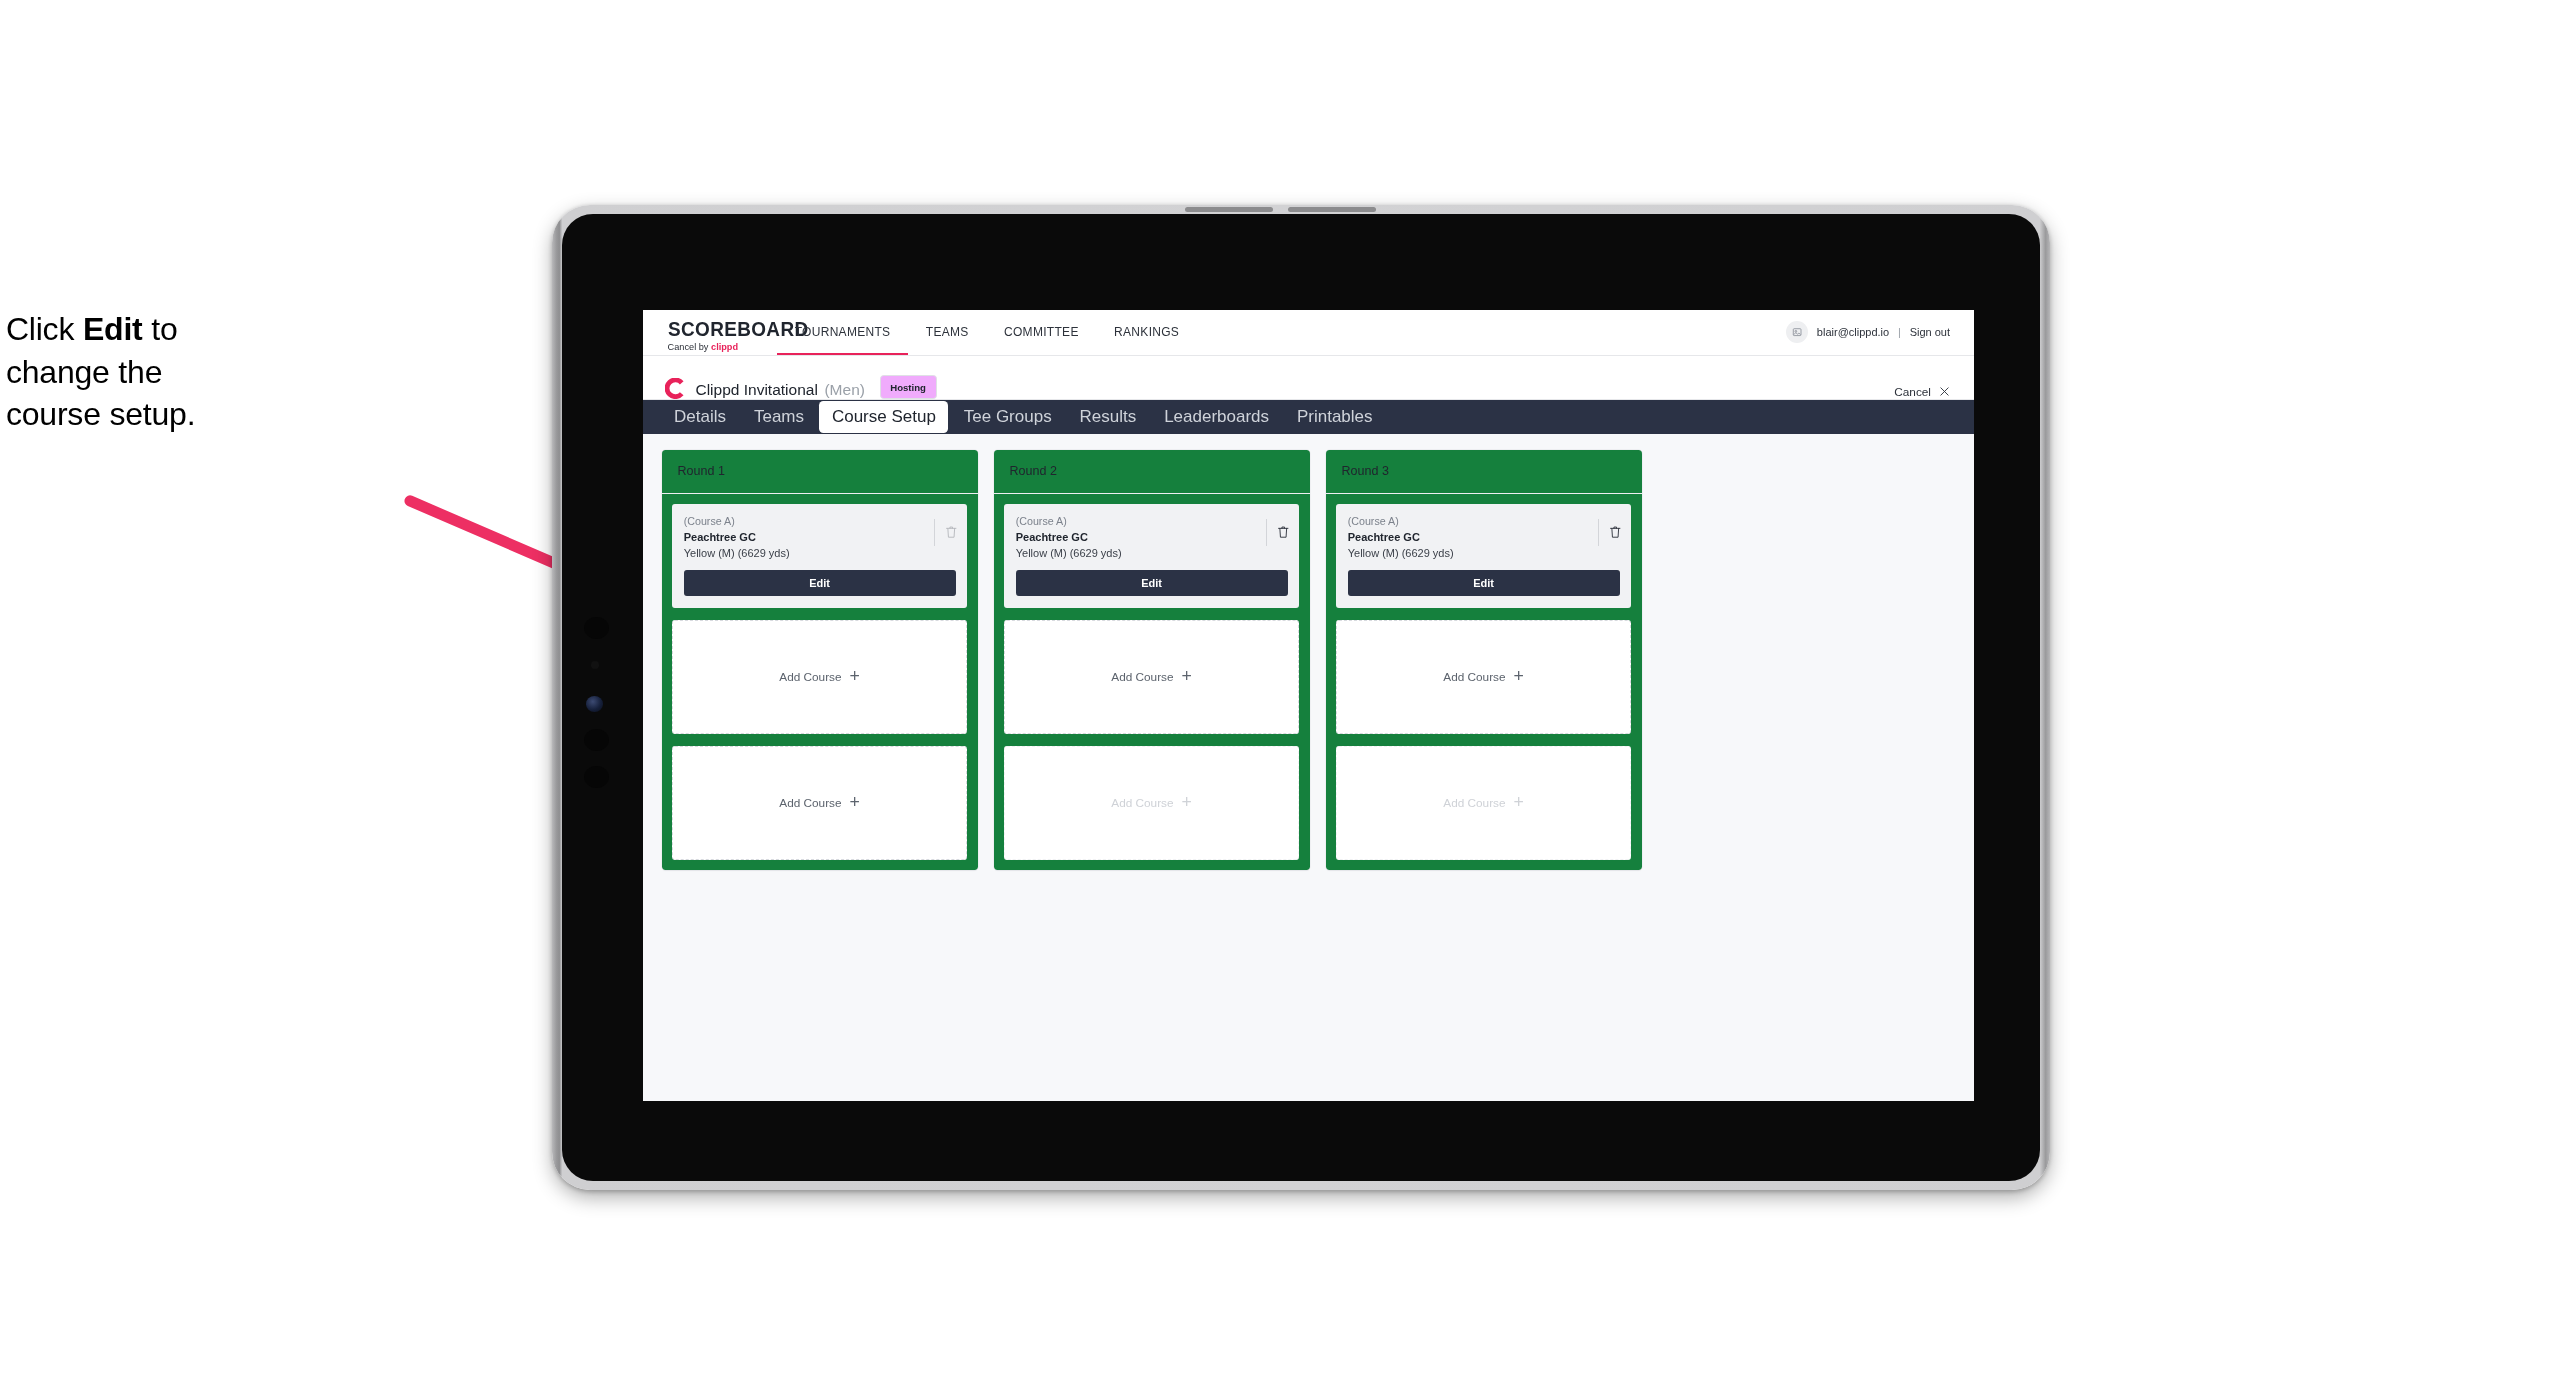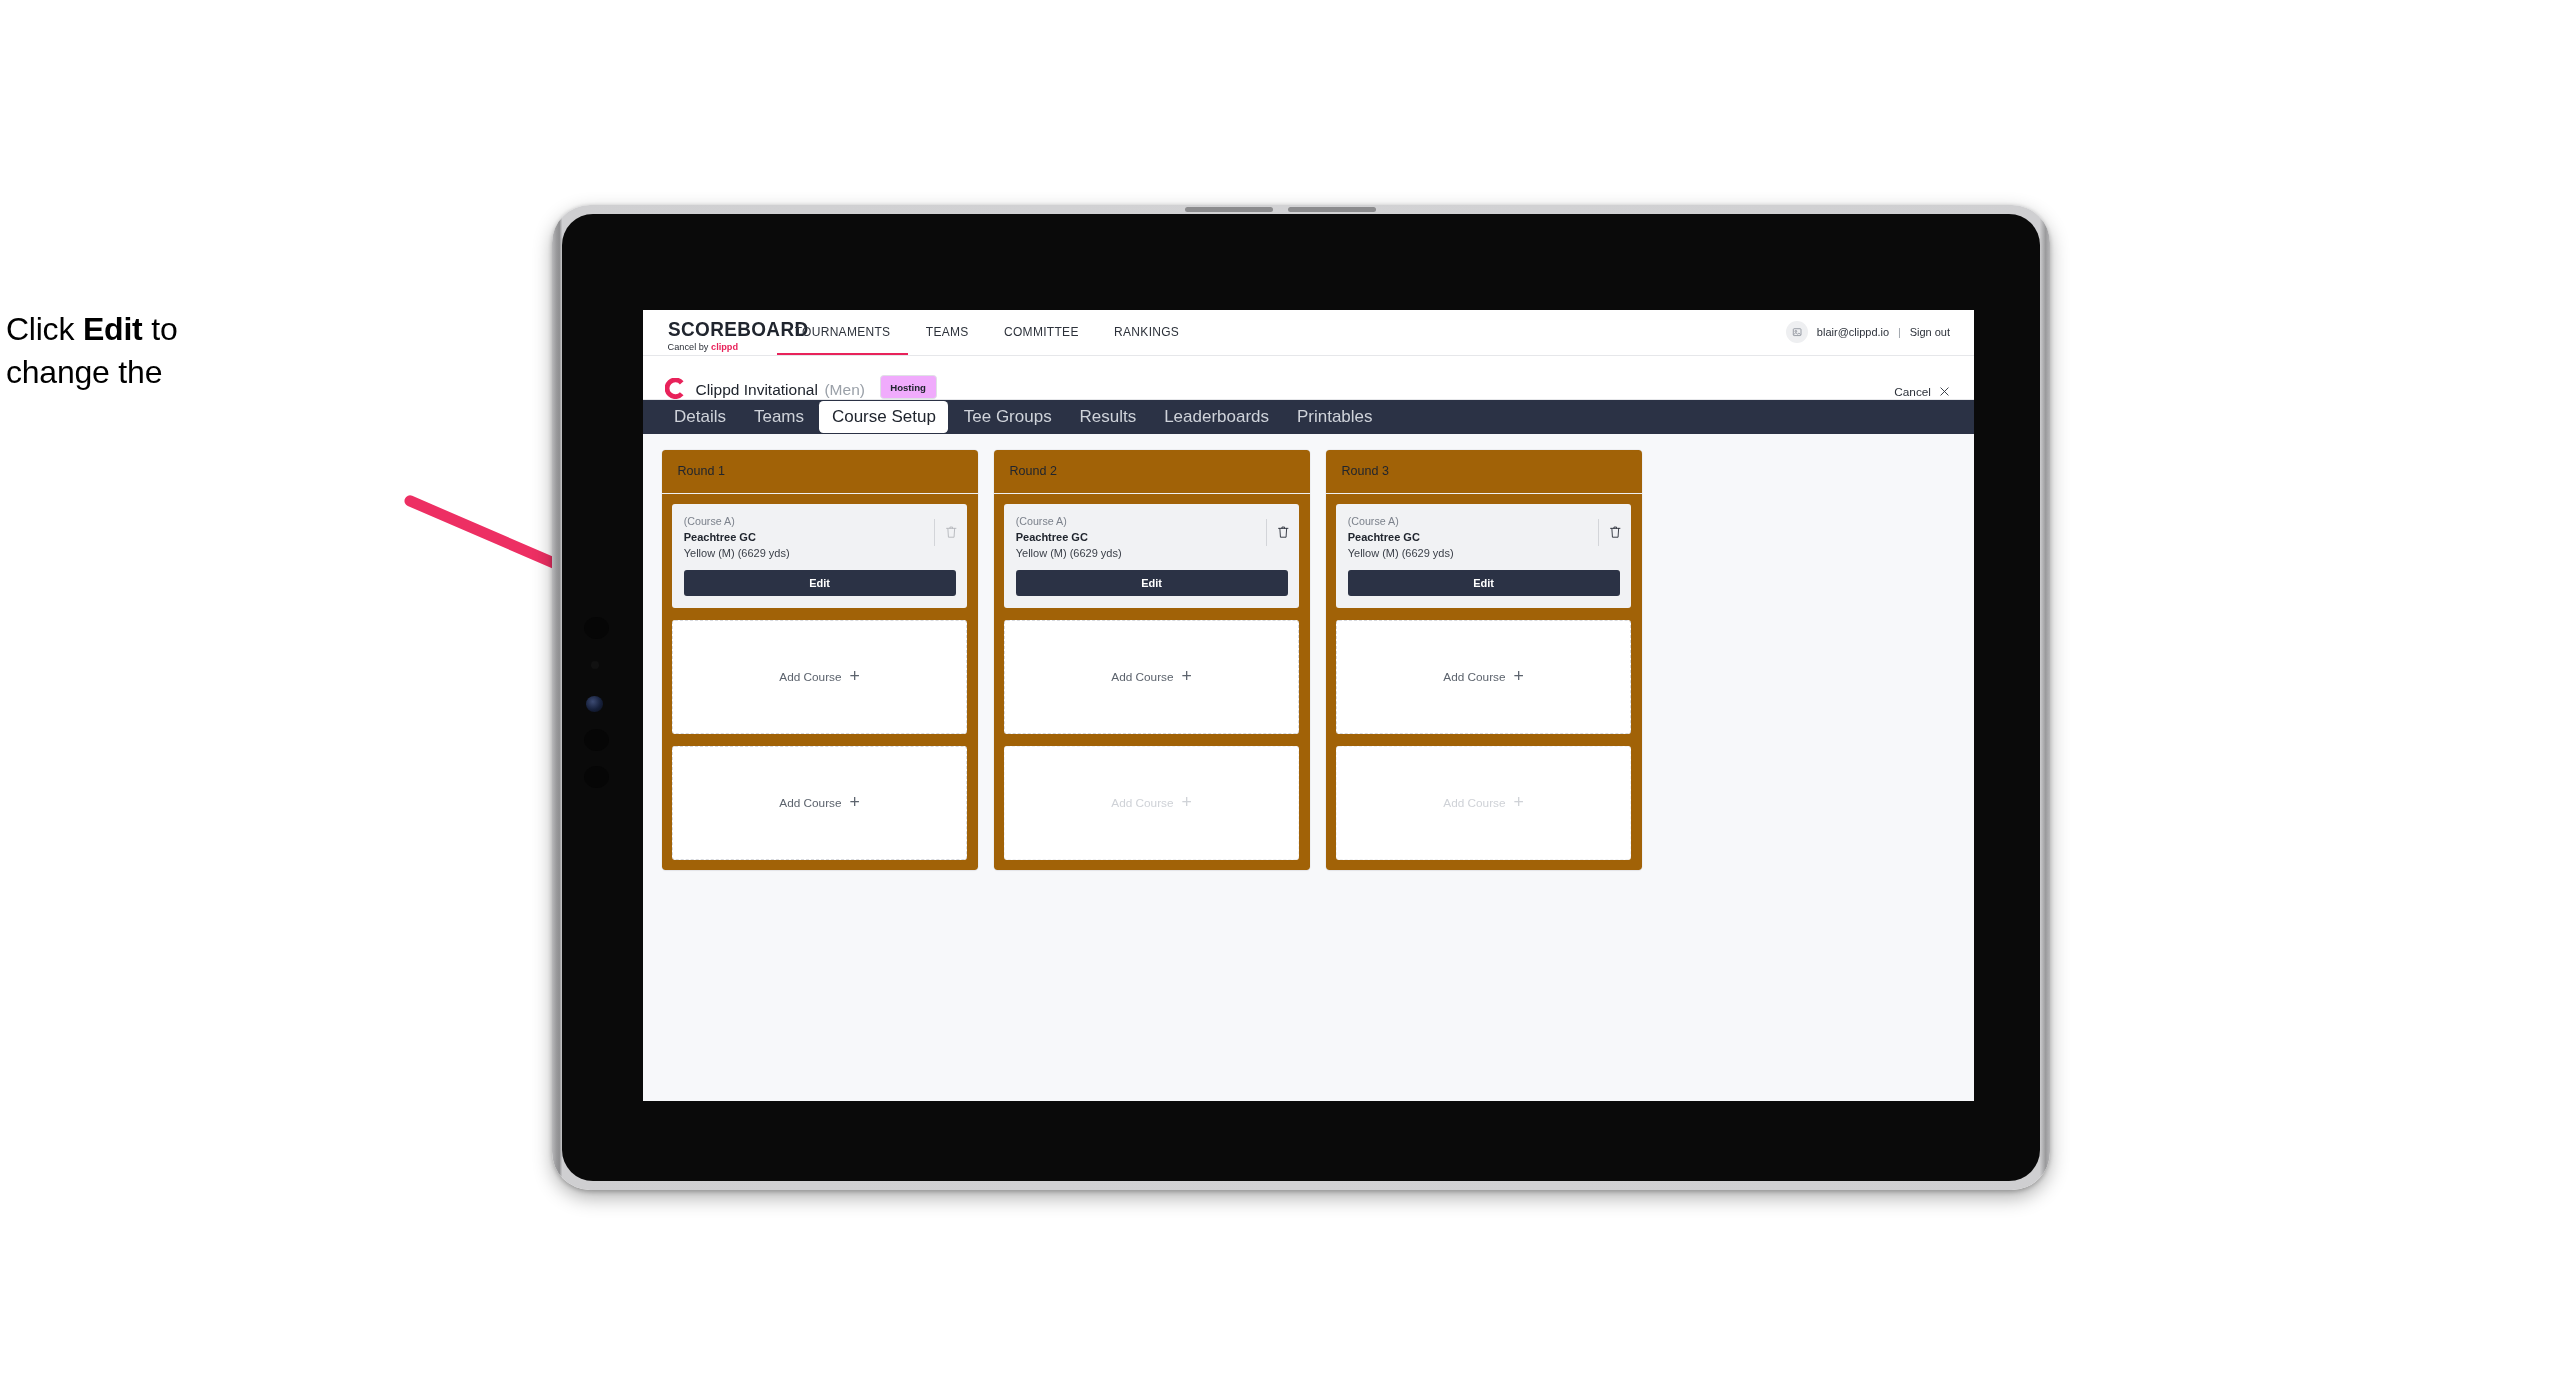--- a/index.html
+++ b/index.html
@@ -223,21 +223,21 @@
   #content {
     padding: 16px 19px;
     display: flex;
     gap: 16px;
     align-items: flex-start;
     background: #f7f8fa;
     height: calc(100% - 124px);
   }
   .round-col {
     width: 316px;
-    background: #a16207;
+    background: #15803d;
     border-radius: 3.7px;
     box-shadow: 0 0.7px 1.5px rgba(16,24,40,0.05), 0 0 0 0.7px rgba(16,24,40,0.045);
     flex: 0 0 auto;
   }
   .round-head {
     padding: 14.7px 16px;
     font-size: 12.5px;
     color: #20252e;
     border-bottom: 0.7px solid #eeeff2;
   }
@@ -298,20 +298,21 @@
   .add-card.dim .plus { color: #cfd2d7; }
 </style>
 </head>
 <body>
 
 <div id="annotation">
   <div>
     <span>Click </span><span class="strong">Edit</span><span> to</span>
   </div>
   <div>change the</div>
+  <div>course setup.</div>
 </div>
 
 <svg id="arrow-svg" viewBox="0 0 460 240">
   <line x1="57" y1="50" x2="340" y2="172" stroke="#ed2f63" stroke-width="15" stroke-linecap="round"></line>
   <polygon points="348,142 392,200 290,205" fill="#ed2f63"></polygon>
 </svg>
 
 <div id="tablet">
   <div class="slit" style="left:633px;width:88px;"></div>
   <div class="slit" style="left:736px;width:88px;"></div>

